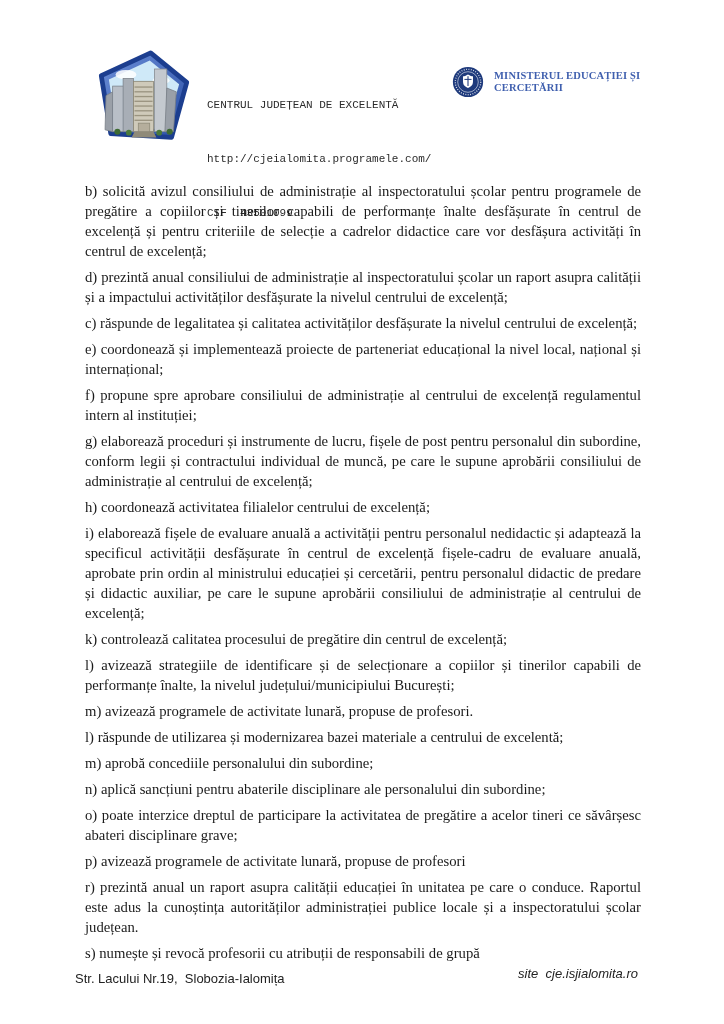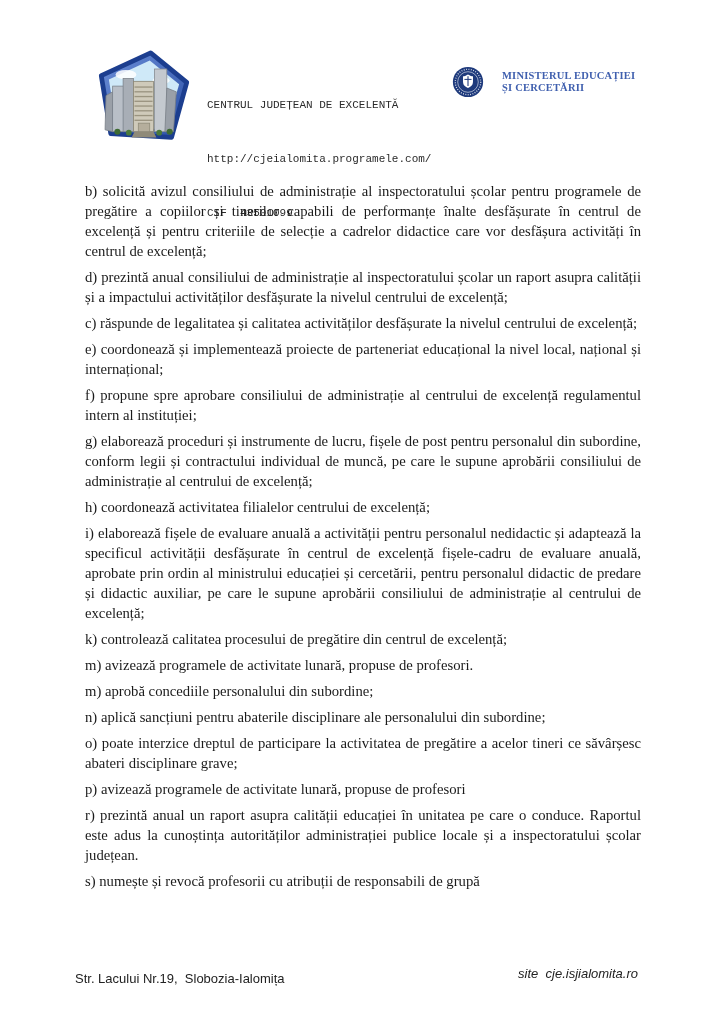--- a/index.html
+++ b/index.html
@@ -16,21 +16,21 @@
   .letterhead{position:absolute;left:0;top:0;width:100%;height:145px;}
   .org-logo{position:absolute;left:95px;top:50px;width:98px;height:95px;}
   .org-block{
     position:absolute;left:207px;top:60px;
     font-family:Liberation Mono, monospace;
     font-size:11px;line-height:18px;color:#2b2b2b;
     white-space:pre-wrap;
   }
   .ministry-block{
     position:absolute;left:452px;top:66px;width:196px;
-    display:flex;align-items:center;gap:18px;
+    display:flex;align-items:center;gap:10px;
   }
   .ministry-emblem{width:32px;height:32px;flex:0 0 auto;}
   .ministry-name{
     font-family:"Liberation Serif","DejaVu Serif",serif;
     font-weight:700;font-size:10.5px;line-height:12px;
     color:#3f5fae;letter-spacing:.2px;
   }
   
   .doc-body{
     position:absolute;left:85px;top:140px;width:556px;
@@ -121,21 +121,23 @@
   <main class="doc-body">
     <p>b) solicită avizul consiliului de administrație al inspectoratului școlar pentru programele de pregătire a copiilor și tinerilor capabili de performanțe înalte desfășurate în centrul de excelență și pentru criteriile de selecție a cadrelor didactice care vor desfășura activități în centrul de excelență;</p>
     <p>d) prezintă anual consiliului de administrație al inspectoratului școlar un raport asupra calității și a impactului activităților desfășurate la nivelul centrului de excelență;</p>
     <p>c) răspunde de legalitatea și calitatea activităților desfășurate la nivelul centrului de excelență;</p>
     <p>e) coordonează și implementează proiecte de parteneriat educațional la nivel local, național și internațional;</p>
     <p>f) propune spre aprobare consiliului de administrație al centrului de excelență regulamentul intern al instituției;</p>
     <p>g) elaborează proceduri și instrumente de lucru, fișele de post pentru personalul din subordine, conform legii și contractului individual de muncă, pe care le supune aprobării consiliului de administrație al centrului de excelență;</p>
     <p>h) coordonează activitatea filialelor centrului de excelență;</p>
     <p>i) elaborează fișele de evaluare anuală a activității pentru personalul nedidactic și adaptează la specificul activității desfășurate în centrul de excelență fișele-cadru de evaluare anuală, aprobate prin ordin al ministrului educației și cercetării, pentru personalul didactic de predare și didactic auxiliar, pe care le supune aprobării consiliului de administrație al centrului de excelență;</p>
     <p>k) controlează calitatea procesului de pregătire din centrul de excelență;</p>
+    <p>l) avizează strategiile de identificare și de selecționare a copiilor și tinerilor capabili de performanțe înalte, la nivelul județului/municipiului București;</p>
     <p>m) avizează programele de activitate lunară, propuse de profesori.</p>
+    <p>l) răspunde de utilizarea și modernizarea bazei materiale a centrului de excelentă;</p>
     <p>m) aprobă concediile personalului din subordine;</p>
     <p>n) aplică sancțiuni pentru abaterile disciplinare ale personalului din subordine;</p>
     <p>o) poate interzice dreptul de participare la activitatea de pregătire a acelor tineri ce săvârșesc abateri disciplinare grave;</p>
     <p>p) avizează programele de activitate lunară, propuse de profesori</p>
     <p>r) prezintă anual un raport asupra calității educației în unitatea pe care o conduce. Raportul este adus la cunoștința autorităților administrației publice locale și a inspectoratului școlar județean.</p>
     <p>s) numește și revocă profesorii cu atribuții de responsabili de grupă</p>
   </main>
 
   <div class="footer-left">
     <div>Str. Lacului Nr.19,  Slobozia-Ialomița</div>

